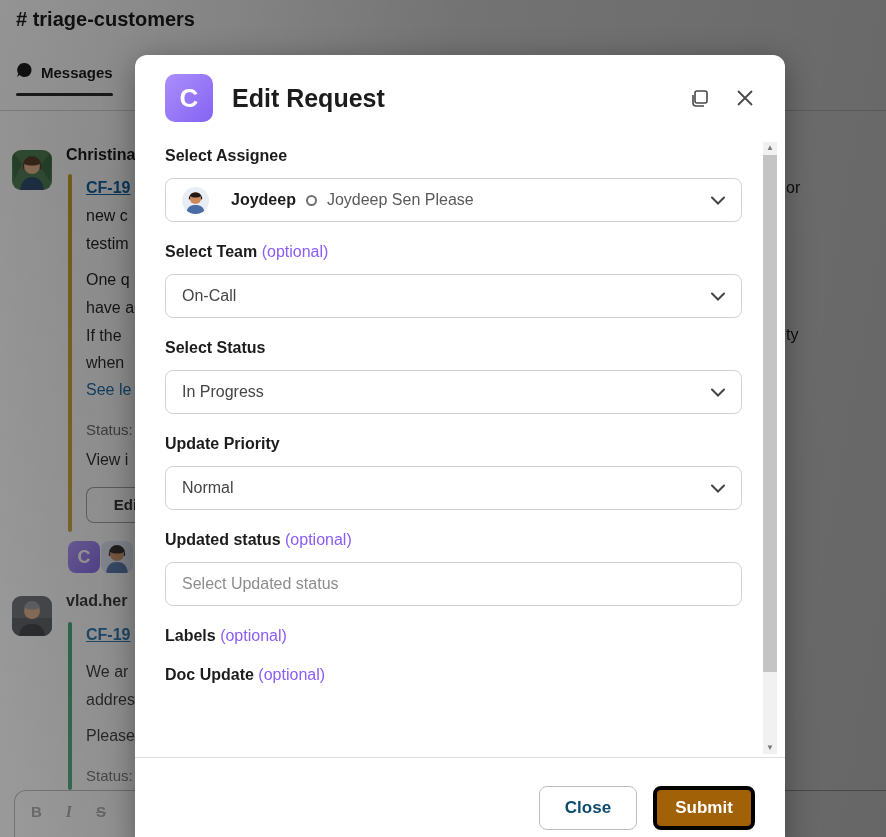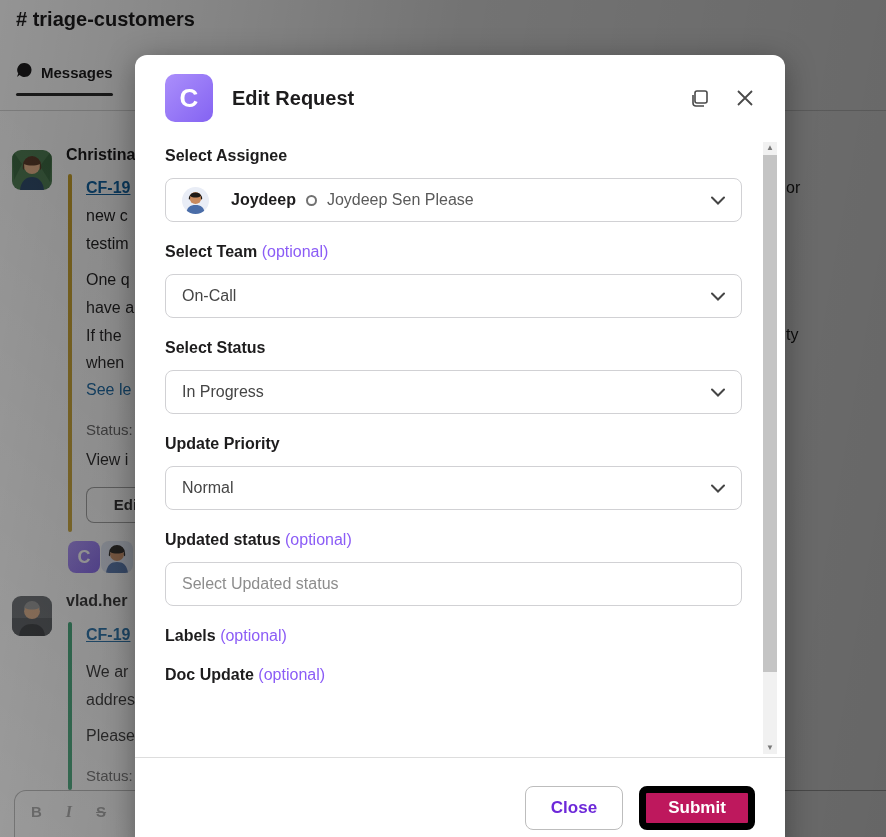--- a/index.html
+++ b/index.html
@@ -38,21 +38,21 @@
     background:
       linear-gradient(to top right, rgba(255,255,255,0.14), rgba(255,255,255,0) 45%),
       linear-gradient(100deg, rgba(0,0,0,0.42) 0%, rgba(0,0,0,0.55) 45%, rgba(0,0,0,0.60) 100%); }
 
   
   .modal { position:absolute; left:135px; top:55px; width:650px; height:800px; background:#fff;
     border-radius:12px; z-index:10; box-shadow:0 6px 30px rgba(0,0,0,.35); display:flex; flex-direction:column; }
   .modal-header { display:flex; align-items:center; padding:19px 28px 17px 30px; }
   .app-icon { width:48px; height:48px; border-radius:10px; background:linear-gradient(135deg,#ab8ffb 0%,#8463f2 100%);
     color:#fff; font-weight:800; font-size:26px; display:flex; align-items:center; justify-content:center; flex:0 0 auto; }
-  .modal-title { font-size:20px; font-weight:800; color:#1d1c1d; margin-left:19px; flex:1; }
+  .modal-title { font-size:25px; font-weight:800; color:#1d1c1d; margin-left:19px; flex:1; }
   .hdr-icons { display:flex; align-items:center; gap:22px; color:#4a4a4a; }
   .hdr-icon-btn { width:24px; height:24px; display:flex; align-items:center; justify-content:center; cursor:pointer; }
 
   .modal-body { position:relative; height:618px; overflow:hidden; padding:0 58px 0 30px; }
   .field-label { margin:21px 0 13px; font-size:16px; font-weight:700; color:#1d1c1d; }
   .modal-body .field-label:first-child { margin-top:8px; }
   .opt { font-weight:400; color:#8b5cf6; }
   .control { width:577px; height:44px; border:1px solid #d1d1d4; border-radius:8px; background:#fff;
     display:flex; align-items:center; padding:0 16px; font-size:16px; color:#454545; }
   .control .chev { margin-left:auto; }
@@ -64,22 +64,22 @@
 
   .scrollbar { position:absolute; right:8px; top:3px; width:14px; height:612px; background:#f1f1f1; }
   .sb-arrow { position:absolute; left:0; width:14px; height:12px; color:#7a7a7a; font-size:8px; line-height:12px; text-align:center; }
   .sb-up { top:0; } .sb-down { bottom:0; }
   .sb-thumb { position:absolute; left:0; top:13px; width:14px; height:517px; background:#c4c4c4; }
 
   .modal-footer { border-top:1px solid #ddd; flex:1; display:flex; justify-content:flex-end; align-items:flex-start;
     gap:16px; padding:28px 30px 0 30px; }
   .btn { height:44px; border-radius:8px; font-size:17px; font-weight:700; display:flex; align-items:center;
     justify-content:center; cursor:pointer; font-family:"Liberation Sans", sans-serif; }
-  .btn-close { width:98px; background:#fff; border:1px solid #bdbdbd; color:#6d28d9; }
-  .btn-submit { width:116px; background:#be185d; border:7px solid #000000; color:#fff; }
+  .btn-close { width:98px; background:#fff; border:1px solid #bdbdbd; color:#0c4a6e; }
+  .btn-submit { width:102px; background:#a16207; border:4px solid #000000; color:#fff; }
 </style>
 </head>
 <body>
 
 <div class="stage">
 
   <div class="bg">
     <div class="channel-title"># triage-customers</div>
 
     <div class="tab">

